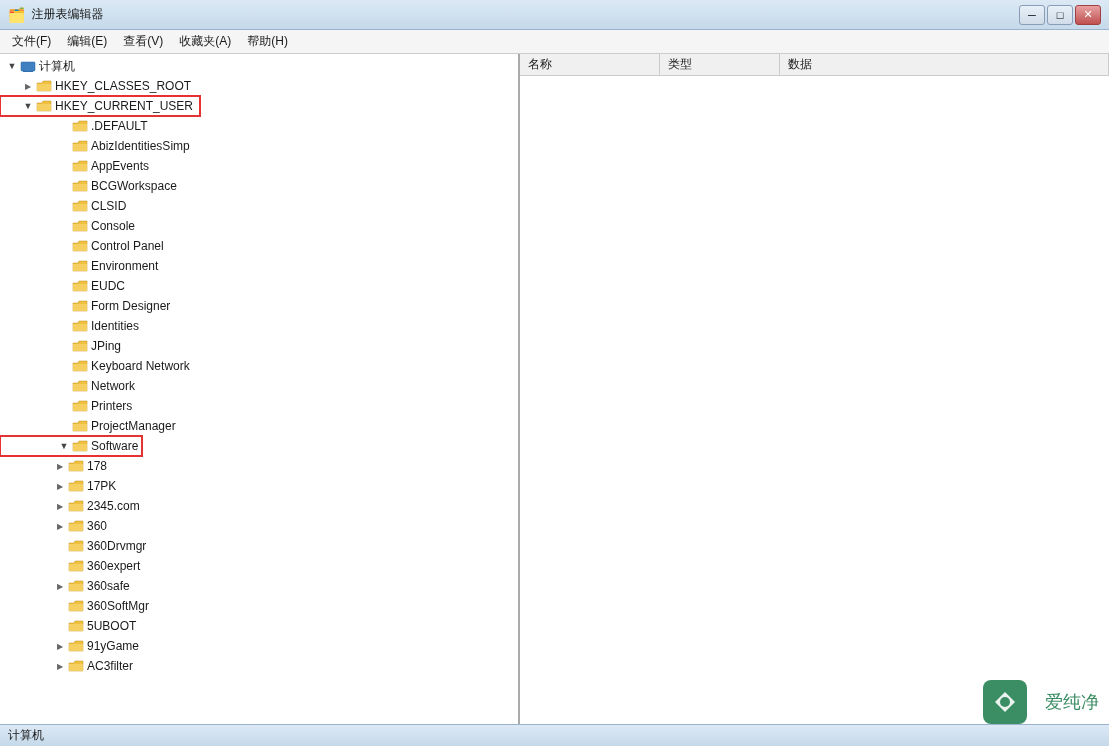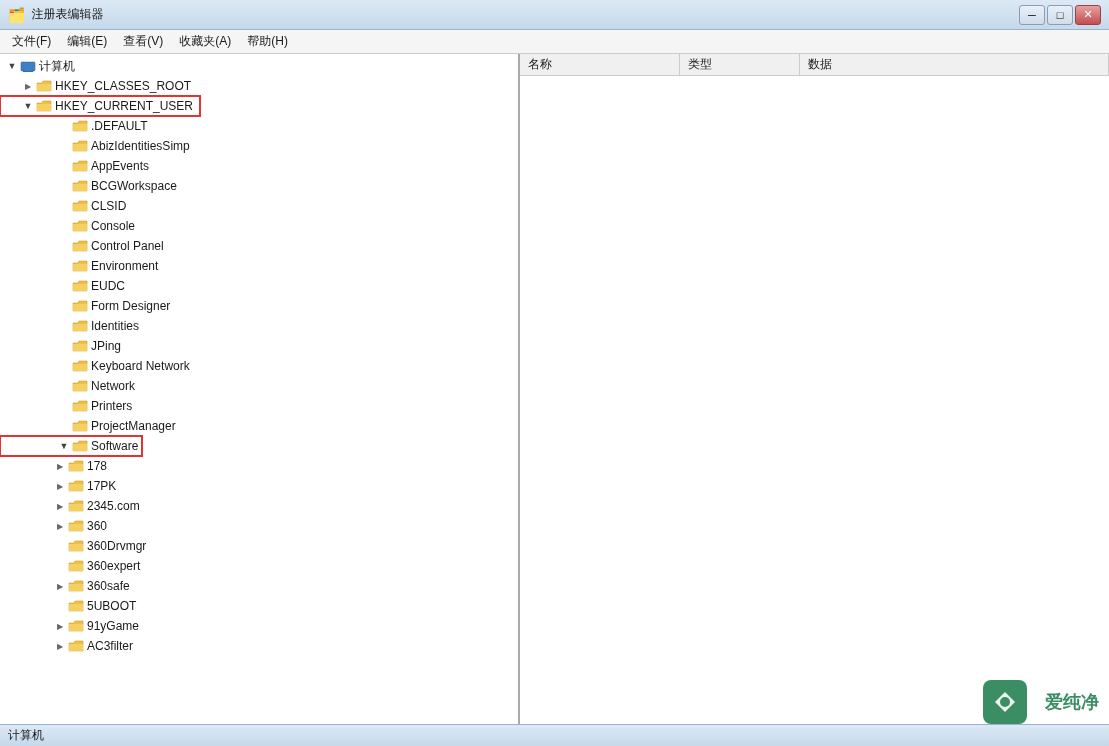--- a/index.html
+++ b/index.html
@@ -79,21 +79,21 @@
       border-bottom: 1px solid #ccc;
       height: 22px;
       align-items: center;
     }
     .col-header {
       padding: 2px 8px;
       font-size: 12px;
       color: #1a1a1a;
       border-right: 1px solid #ccc;
     }
-    .col-name { width: 160px; font-family: Liberation Serif, serif; }
+    .col-name { width: 140px; font-family: Liberation Serif, serif; }
     .col-type { width: 120px; }
     .col-data { flex: 1; }
     #right-content {
       flex: 1;
       background: white;
     }
     
     #statusbar {
       height: 22px;
       background: linear-gradient(to bottom, #dce9f5, #c5d9ea);
@@ -421,20 +421,28 @@
               <path d="M1,5 L15,5 L15,12 L1,12 Z" fill="#f5d060"></path>
             </svg></span>
         <span class="item-text">360safe</span>
       </div>
       <div class="tree-item indent4">
         <span class="toggle" style="visibility:hidden;">▶</span>
         <span class="folder-icon"><svg viewBox="0 0 16 14">
               <path d="M1,4 L6,4 L7,2 L15,2 L15,12 L1,12 Z" fill="#f0c040" stroke="#c09020" stroke-width="0.5"></path>
               <path d="M1,5 L15,5 L15,12 L1,12 Z" fill="#f5d060"></path>
             </svg></span>
+        <span class="item-text">360SoftMgr</span>
+      </div>
+      <div class="tree-item indent4">
+        <span class="toggle" style="visibility:hidden;">▶</span>
+        <span class="folder-icon"><svg viewBox="0 0 16 14">
+              <path d="M1,4 L6,4 L7,2 L15,2 L15,12 L1,12 Z" fill="#f0c040" stroke="#c09020" stroke-width="0.5"></path>
+              <path d="M1,5 L15,5 L15,12 L1,12 Z" fill="#f5d060"></path>
+            </svg></span>
         <span class="item-text">5UBOOT</span>
       </div>
       <div class="tree-item indent4">
         <span class="toggle" style="font-size:8px;color:#666;">▶</span>
         <span class="folder-icon"><svg viewBox="0 0 16 14">
               <path d="M1,4 L6,4 L7,2 L15,2 L15,12 L1,12 Z" fill="#f0c040" stroke="#c09020" stroke-width="0.5"></path>
               <path d="M1,5 L15,5 L15,12 L1,12 Z" fill="#f5d060"></path>
             </svg></span>
         <span class="item-text">91yGame</span>
       </div>
@@ -465,14 +473,14 @@
 </div>
 
 <div id="watermark">
   <div class="wm-box" style="background:#1a7a4a; border-radius:8px; width:44px; height:44px; display:flex; align-items:center; justify-content:center;">
     <svg width="36" height="36" viewBox="0 0 36 36">
       <rect x="2" y="2" width="32" height="32" rx="6" fill="#1a7a4a"></rect>
       <path d="M8,18 L18,8 L28,18 L18,28 Z" fill="white" opacity="0.9"></path>
       <circle cx="18" cy="18" r="5" fill="#1a7a4a"></circle>
     </svg>
   </div>
-  <span style="font-size:18px; font-weight:bold; color:#1a7a4a; margin-left:12px;">爱纯净</span>
+  <span style="font-size:18px; font-weight:normal; color:#1a7a4a; margin-left:12px;">爱纯净</span>
 </div>
 
 </body></html>

